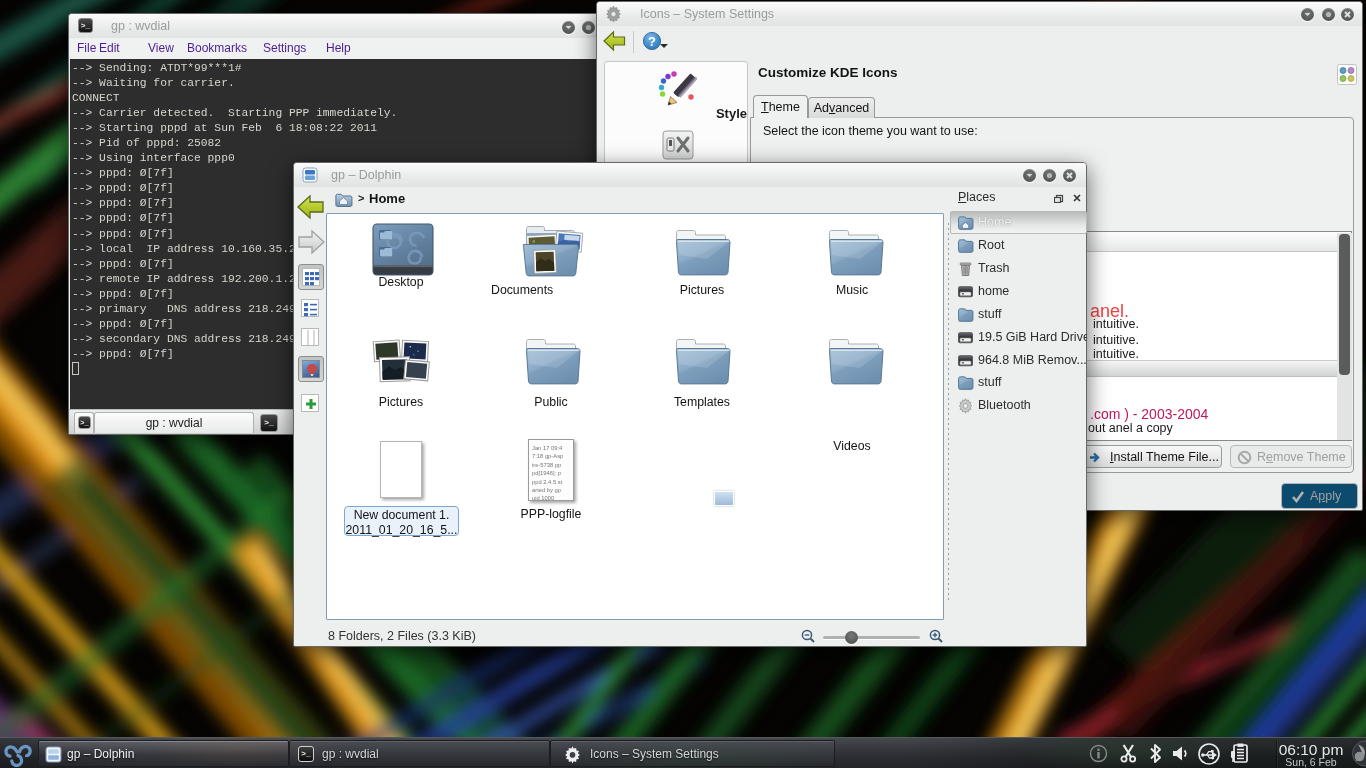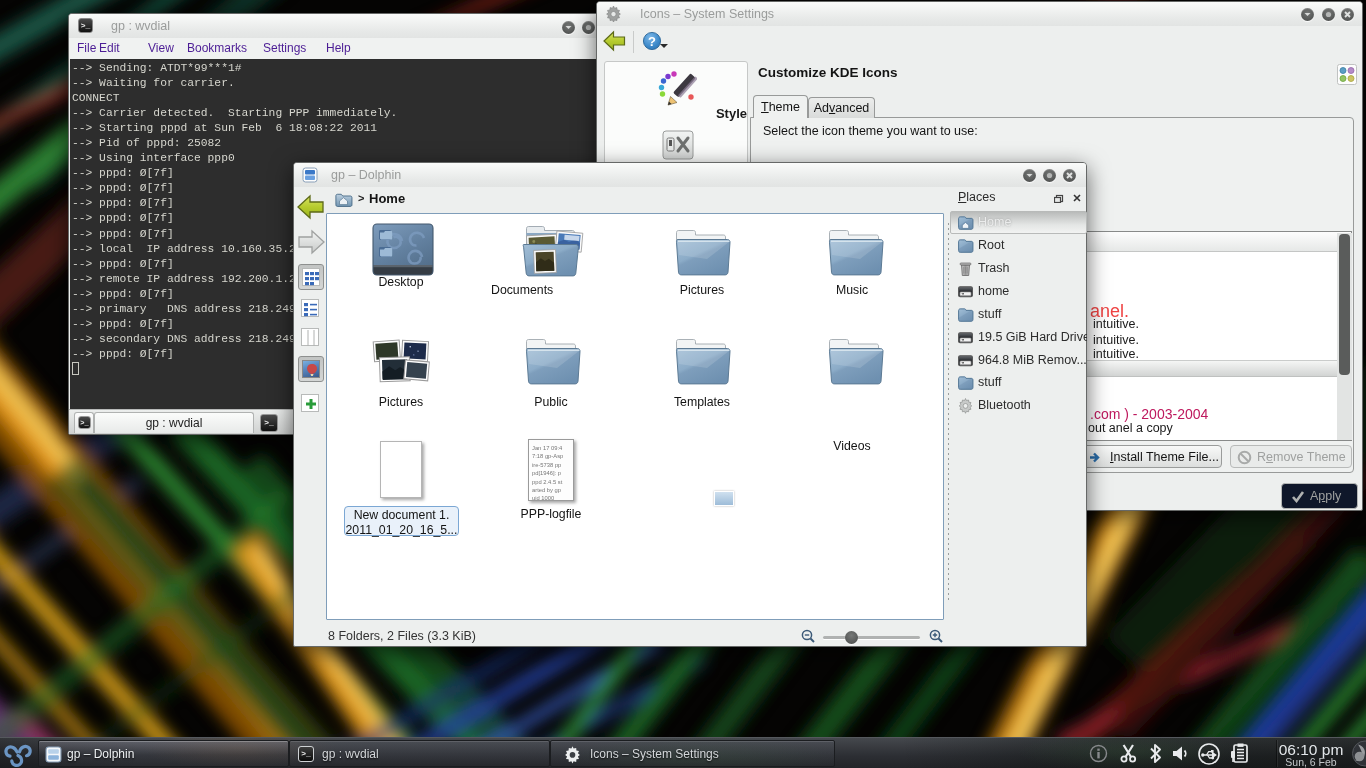--- a/index.html
+++ b/index.html
@@ -279,21 +279,21 @@
     <span class="abs" style="left:42px;top:4px;font-size:12.5px;color:#141414;"><span style="text-decoration:underline;">I</span>nstall Theme File...</span>
   </div>
   <div class="abs" style="left:633px;top:443px;width:122px;height:23px;border:1px solid #b8bab9;border-radius:4px;background:#e9ebea;">
     <svg class="abs" style="left:6px;top:4px" width="15" height="15" viewBox="0 0 15 15">
       <circle cx="7.5" cy="7.5" r="5.8" fill="none" stroke="#a8aaa9" stroke-width="2"></circle>
       <path d="M3.5 3.5l8 8" stroke="#a8aaa9" stroke-width="2"></path>
     </svg>
     <span class="abs" style="left:26px;top:4px;font-size:12.5px;color:#9fa1a0;">R<span style="text-decoration:underline;">e</span>move Theme</span>
   </div>
 
-  <div class="abs" style="left:684px;top:481px;width:77px;height:26px;border:1px solid #b5b7b6;border-radius:4px;background:#0f172a;">
+  <div class="abs" style="left:684px;top:481px;width:77px;height:26px;border:1px solid #b5b7b6;border-radius:4px;background:#0c4a6e;">
     <svg class="abs" style="left:9px;top:6px" width="14" height="13">
         <path d="M2 7l3.5 4L12 2" stroke="#b0b2b1" stroke-width="2.6" fill="none"></path>
       </svg>
     <span class="abs" style="left:28px;top:5px;font-size:12.5px;color:#9fa1a0;">A<span style="text-decoration:underline;">p</span>ply</span>
   </div>
 </div>
 
 <div class="win" id="dolphin" style="left:293px;top:162px;width:794px;height:485px;">
   <div class="tbar">
     <svg class="abs" style="left:8px;top:4px" width="16" height="16" viewBox="0 0 16 16">

